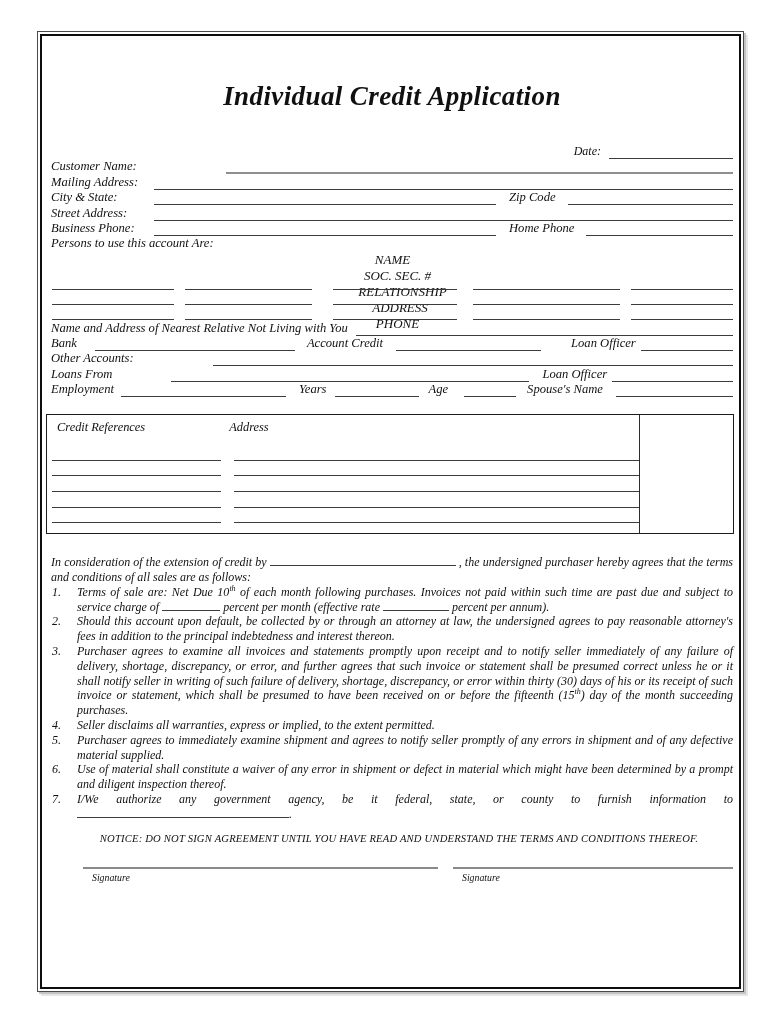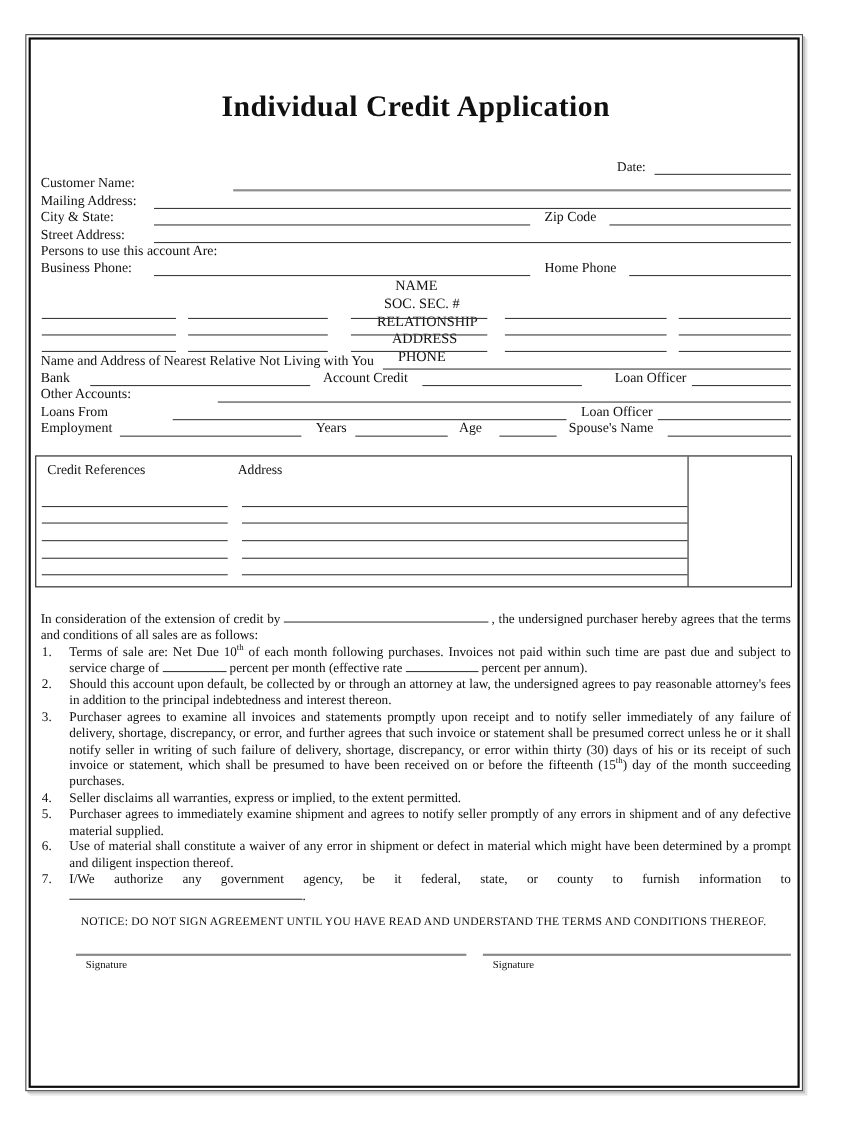--- a/index.html
+++ b/index.html
@@ -1,21 +1,21 @@
 <!DOCTYPE html>
 <html><head>
 <meta charset="utf-8">
 <style>
   html,body { margin:0; padding:0; background:#ffffff; }
   body { width:770px; height:1024px; font-family:"Liberation Serif", serif; color:#101010; }
   .page { position:relative; width:770px; height:1024px; background:#fff; overflow:hidden; }
 
-  .frame { position:absolute; left:23px; top:31px; width:701px; height:955px;
+  .frame { position:absolute; left:37px; top:31px; width:701px; height:955px;
            border:1px solid #4a4a4a; padding:2px; background:#fff;
-           box-shadow:2px 2px 0 #c4c4c4, 4px 4px 0 #e6e6e6; }
+           box-shadow:2px 2px 0 #c4c4c4, 4px 4px 0 #e6e6e6;font-style:italic; }
   .frame-inner { box-sizing:border-box; width:100%; height:100%;
                  border:2.5px solid #0d0d0d; padding:0 6px 0 9px; }
 
   .title { margin:45px 0 0 0; text-align:center; font-size:27px; font-weight:700; letter-spacing:.4px; }
 
   .fline { display:inline-block; border-bottom:1px solid #3c3c3c; height:13px; }
   .gray2 { border-bottom:2px solid #8f8f8f; }
   .grow  { flex:1 1 auto; min-width:0; }
 
   .date-row { margin-top:31px; display:flex; justify-content:flex-end; align-items:flex-end;
@@ -103,28 +103,28 @@
         <span class="lbl ml13">Zip Code</span>
         <span class="fline grow ml12"></span>
       </div>
 
       <div class="frow">
         <span class="lbl lblw">Street Address:</span>
         <span class="fline grow"></span>
       </div>
 
       <div class="frow">
-        <span class="lbl">Persons to use this account Are:</span>
-      </div>
-
-      <div class="frow">
         <span class="lbl lblw">Business Phone:</span>
         <span class="fline w342"></span>
         <span class="lbl ml13">Home Phone</span>
         <span class="fline grow ml12"></span>
+      </div>
+
+      <div class="frow">
+        <span class="lbl">Persons to use this account Are:</span>
       </div>
 
       <div class="pheads">
         <span class="ph c1">NAME</span>
         <span class="ph c2">SOC. SEC. #</span>
         <span class="ph c3">RELATIONSHIP</span>
         <span class="ph c4">ADDRESS</span>
         <span class="ph c5">PHONE</span>
       </div>
 

